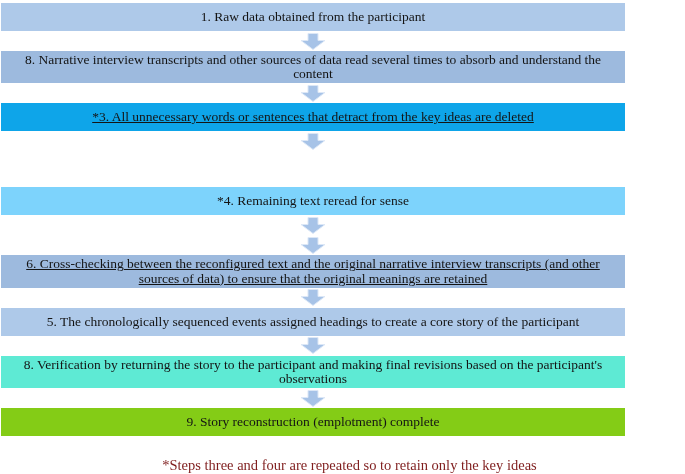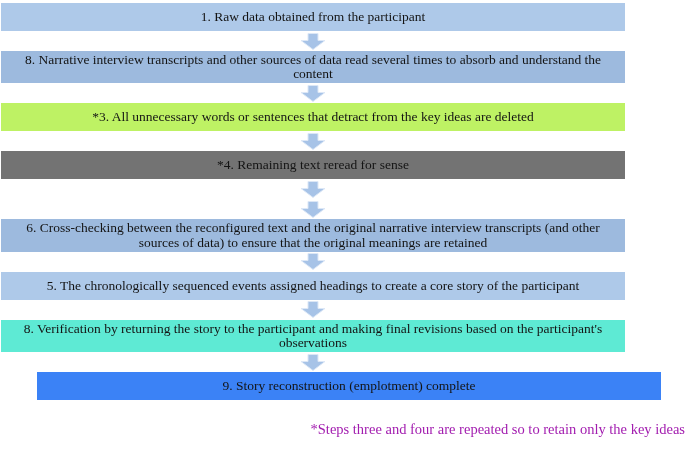--- a/index.html
+++ b/index.html
@@ -39,22 +39,22 @@
     align-items: center;
     justify-content: center;
   }
   .arrow-gap svg {
     display: block;
   }
   .footnote {
     margin-top: 21px;
     padding-left: 14px;
     font-size: 14.5px;
-    color: #a21caf;
-    text-align: right;
+    color: #7f1d1d;
+    text-align: center;
   }
 </style>
 </head>
 <body>
 
 <div class="flowchart">
     <div class="box" style="background: rgb(174, 201, 233);">
       <span>1. Raw data obtained from the participant</span>
     </div>
     <div class="arrow-gap">
@@ -63,42 +63,42 @@
       </svg>
     </div>
     <div class="box" style="background: rgb(157, 186, 222);">
       <span>8. Narrative interview transcripts and other sources of data read several times to absorb and understand the content</span>
     </div>
     <div class="arrow-gap">
       <svg width="26" height="17" viewBox="0 0 26 17">
         <polygon points="8,0.5 18,0.5 18,7.5 25,7.5 13,16.5 1,7.5 8,7.5" fill="#a7c3e7" stroke="#dce7f6" stroke-width="1"></polygon>
       </svg>
     </div>
-    <div class="box" style="background: #bef264;">
+    <div class="box" style="background: #0ea5e9; text-decoration: underline;">
       <span>*3. All unnecessary words or sentences that detract from the key ideas are deleted</span>
     </div>
     <div class="arrow-gap">
       <svg width="26" height="17" viewBox="0 0 26 17">
         <polygon points="8,0.5 18,0.5 18,7.5 25,7.5 13,16.5 1,7.5 8,7.5" fill="#a7c3e7" stroke="#dce7f6" stroke-width="1"></polygon>
       </svg>
     </div>
-    <div class="box" style="background: #737373;">
+    <div class="box" style="background: #7dd3fc; margin-top: 36px;">
       <span>*4. Remaining text reread for sense</span>
     </div>
     <div class="arrow-gap">
       <svg width="26" height="17" viewBox="0 0 26 17">
         <polygon points="8,0.5 18,0.5 18,7.5 25,7.5 13,16.5 1,7.5 8,7.5" fill="#a7c3e7" stroke="#dce7f6" stroke-width="1"></polygon>
       </svg>
     </div>
     <div class="arrow-gap">
       <svg width="26" height="17" viewBox="0 0 26 17">
         <polygon points="8,0.5 18,0.5 18,7.5 25,7.5 13,16.5 1,7.5 8,7.5" fill="#a7c3e7" stroke="#dce7f6" stroke-width="1"></polygon>
       </svg>
     </div>
-    <div class="box" style="background: rgb(157, 186, 222);">
+    <div class="box" style="background: rgb(157, 186, 222); text-decoration: underline;">
       <span>6. Cross-checking between the reconfigured text and the original narrative interview transcripts (and other sources of data) to ensure that the original meanings are retained</span>
     </div>
     <div class="arrow-gap">
       <svg width="26" height="17" viewBox="0 0 26 17">
         <polygon points="8,0.5 18,0.5 18,7.5 25,7.5 13,16.5 1,7.5 8,7.5" fill="#a7c3e7" stroke="#dce7f6" stroke-width="1"></polygon>
       </svg>
     </div>
     <div class="box" style="background: rgb(174, 201, 233);">
       <span>5. The chronologically sequenced events assigned headings to create a core story of the participant</span>
     </div>
@@ -108,18 +108,18 @@
       </svg>
     </div>
     <div class="box" style="background: #5eead4;">
       <span>8. Verification by returning the story to the participant and making final revisions based on the participant's observations</span>
     </div>
     <div class="arrow-gap">
       <svg width="26" height="17" viewBox="0 0 26 17">
         <polygon points="8,0.5 18,0.5 18,7.5 25,7.5 13,16.5 1,7.5 8,7.5" fill="#a7c3e7" stroke="#dce7f6" stroke-width="1"></polygon>
       </svg>
     </div>
-    <div class="box" style="background: #3b82f6; margin-left: 36px;">
+    <div class="box" style="background: #84cc16;">
       <span>9. Story reconstruction (emplotment) complete</span>
     </div>
   </div>
 
 <div class="footnote">*Steps three and four are repeated so to retain only the key ideas</div>
 
 </body></html>

